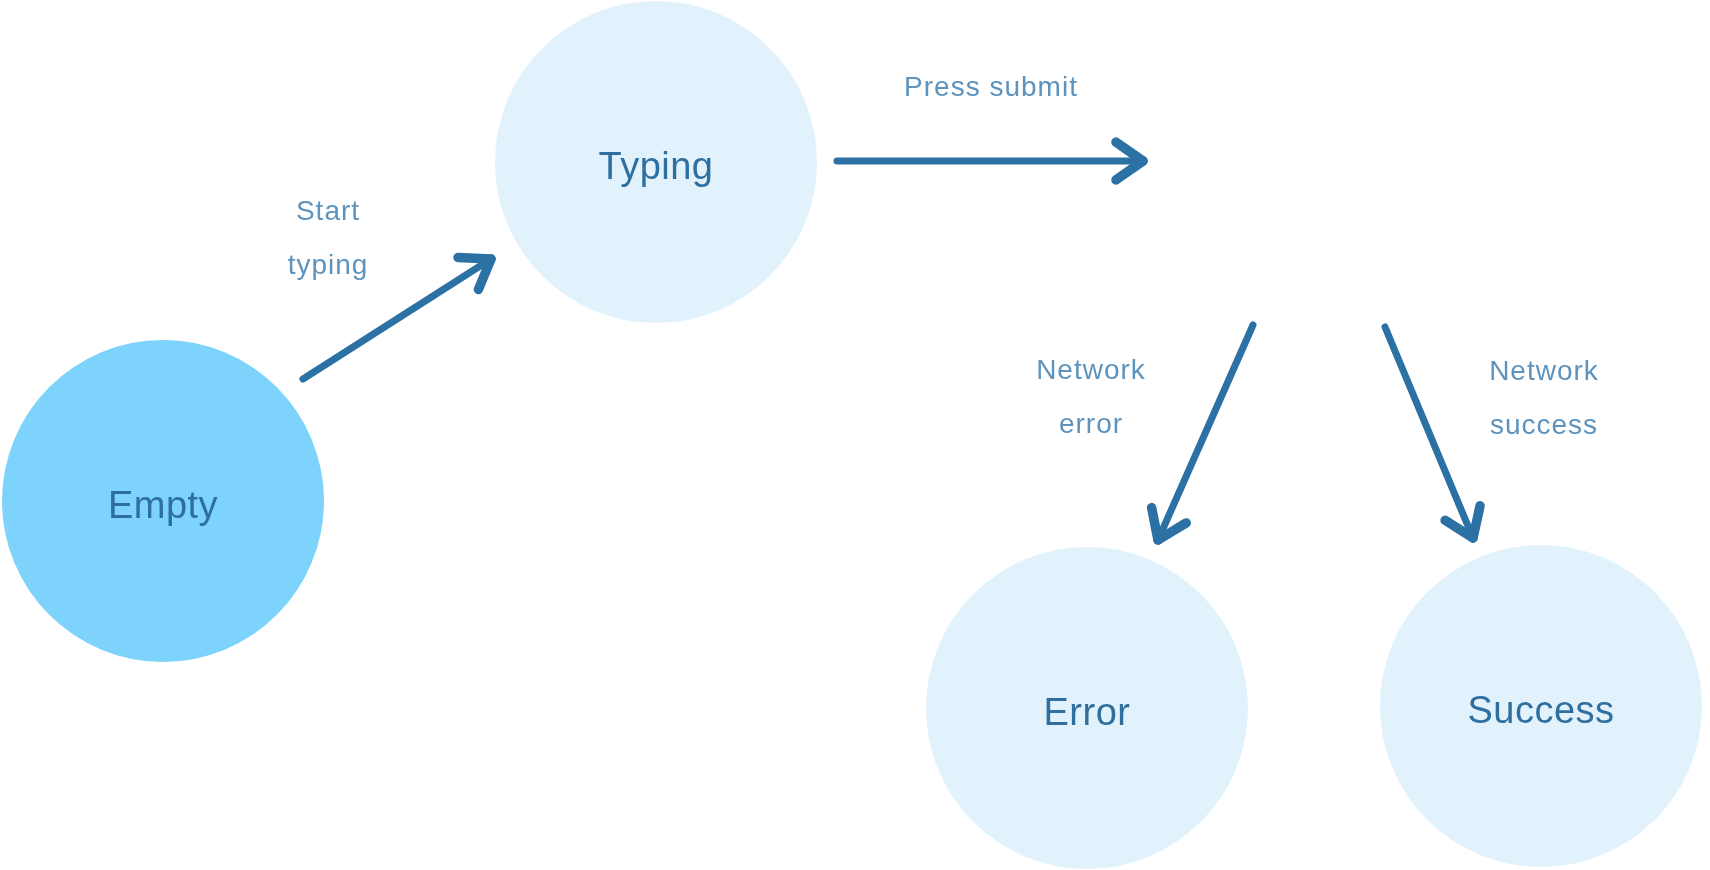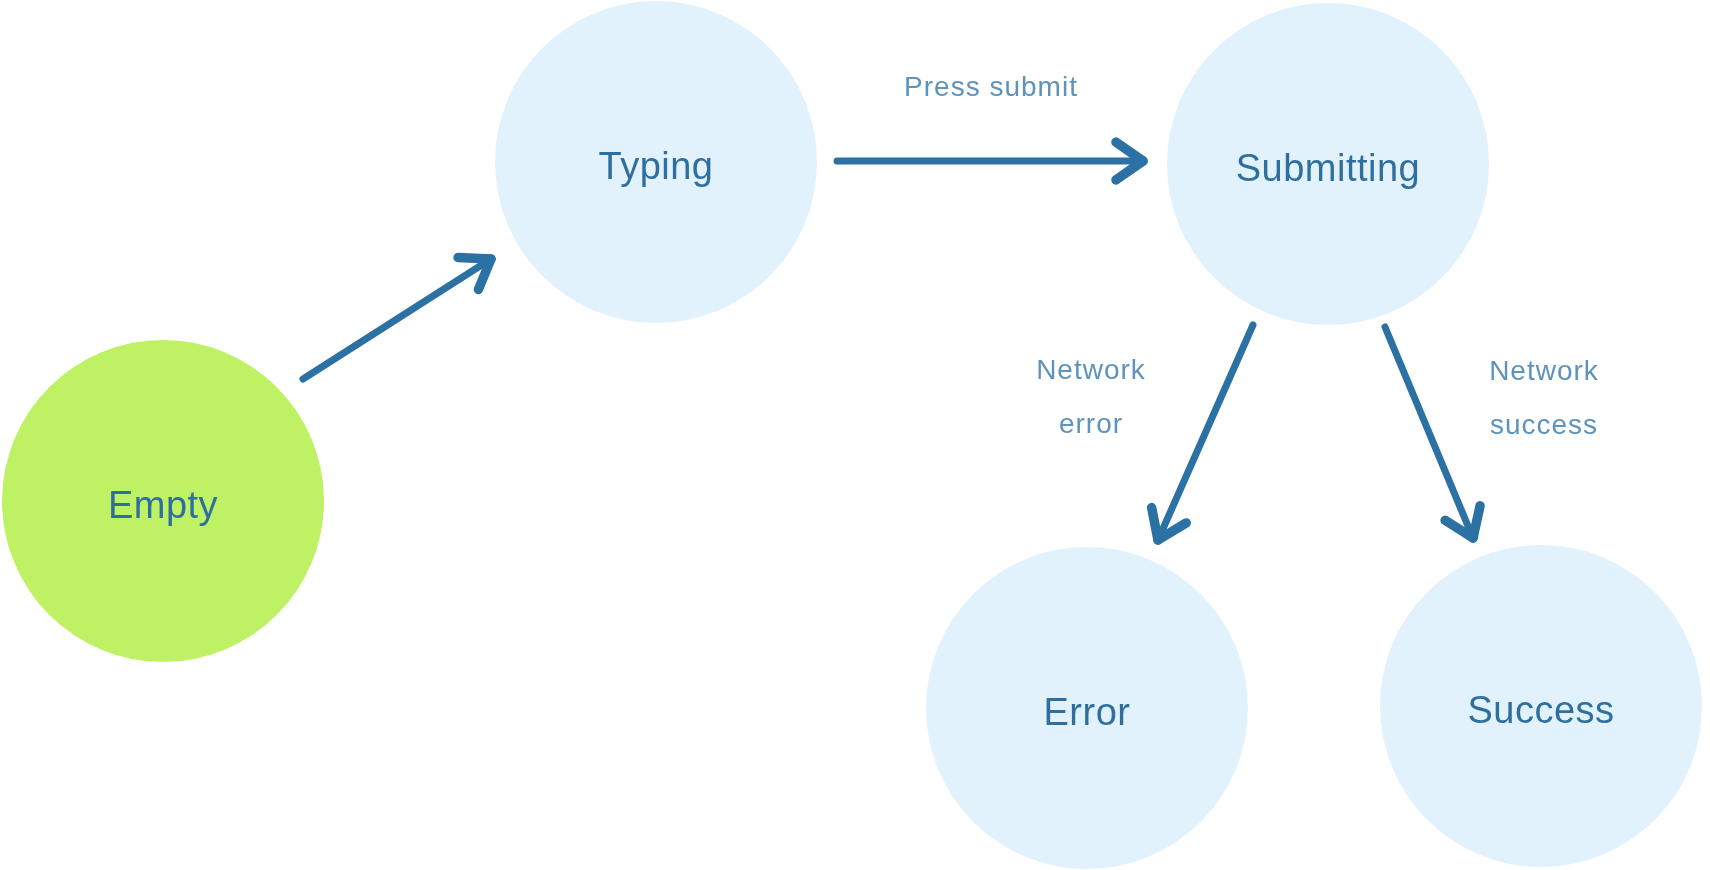--- a/index.html
+++ b/index.html
@@ -53,40 +53,41 @@
       <line x1="1143" y1="161" x2="1115.9679825384633" y2="142.0719776004155" stroke="#2b71a4" stroke-width="9.5" stroke-linecap="round"></line>
       <line x1="1143" y1="161" x2="1115.9679825384633" y2="179.9280223995845" stroke="#2b71a4" stroke-width="9.5" stroke-linecap="round"></line>
       <line x1="1253" y1="325" x2="1158" y2="540" stroke="#2b71a4" stroke-width="7" stroke-linecap="round"></line>
       <line x1="1158" y1="540" x2="1186.238572736039" y2="522.9241981203977" stroke="#2b71a4" stroke-width="9.5" stroke-linecap="round"></line>
       <line x1="1158" y1="540" x2="1151.612155674228" y2="507.6241533721556" stroke="#2b71a4" stroke-width="9.5" stroke-linecap="round"></line>
       <line x1="1385" y1="327" x2="1473" y2="538" stroke="#2b71a4" stroke-width="7" stroke-linecap="round"></line>
       <line x1="1473" y1="538" x2="1480.0642450462974" y2="505.76498112415845" stroke="#2b71a4" stroke-width="9.5" stroke-linecap="round"></line>
       <line x1="1473" y1="538" x2="1445.1251047346996" y2="520.3367552825499" stroke="#2b71a4" stroke-width="9.5" stroke-linecap="round"></line>
     </svg>
 
-  <div class="node" style="left: 2px; top: 340px; height: 322px; width: 322px; background: #bef264; color: rgb(46, 111, 159);">
+  <div class="node" style="left: 2px; top: 340px; height: 322px; width: 322px; background: #7dd3fc; color: rgb(46, 111, 159);">
     <span class="node-label">Empty</span>
   </div>
 
   <div class="node" style="left: 495px; top: 1px; height: 322px; width: 322px; background: rgb(226, 242, 253); color: rgb(46, 111, 159);">
     <span class="node-label">Typing</span>
   </div>
 
-  <div class="node" style="left: 1167px; top: 3px; height: 322px; width: 322px; background: rgb(226, 242, 253); color: rgb(46, 111, 159);">
-    <span class="node-label">Submitting</span>
-  </div>
 
   <div class="node" style="left: 926px; top: 547px; height: 322px; width: 322px; background: rgb(226, 242, 253); color: rgb(46, 111, 159);">
     <span class="node-label">Error</span>
   </div>
 
   <div class="node" style="left: 1380px; top: 545px; height: 322px; width: 322px; background: rgb(226, 242, 253); color: rgb(46, 111, 159);">
     <span class="node-label">Success</span>
   </div>
 
+  <div class="edge-label" style="left: 328px; top: 238px; color: rgb(93, 147, 188);">
+    <span>Start</span>
+    <span>typing</span>
+  </div>
 
   <div class="edge-label" style="left: 991px; top: 87px; color: rgb(93, 147, 188);">
     <span>Press submit</span>
   </div>
 
   <div class="edge-label" style="left: 1091px; top: 397px; color: rgb(93, 147, 188);">
     <span>Network</span>
     <span>error</span>
   </div>
 

